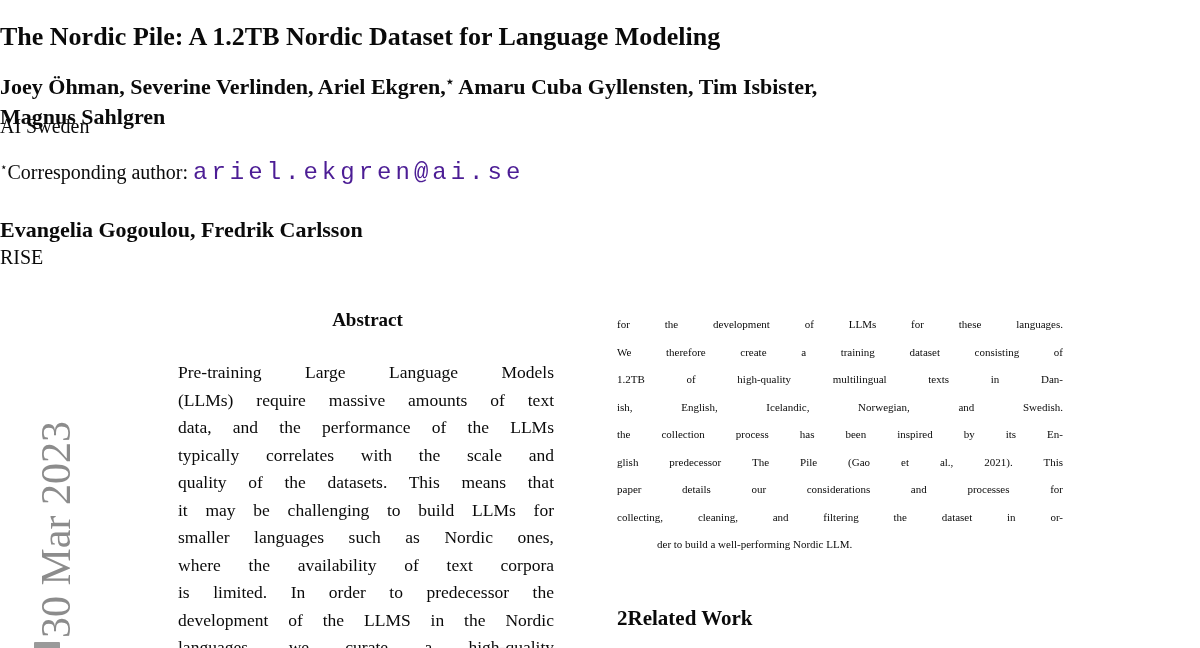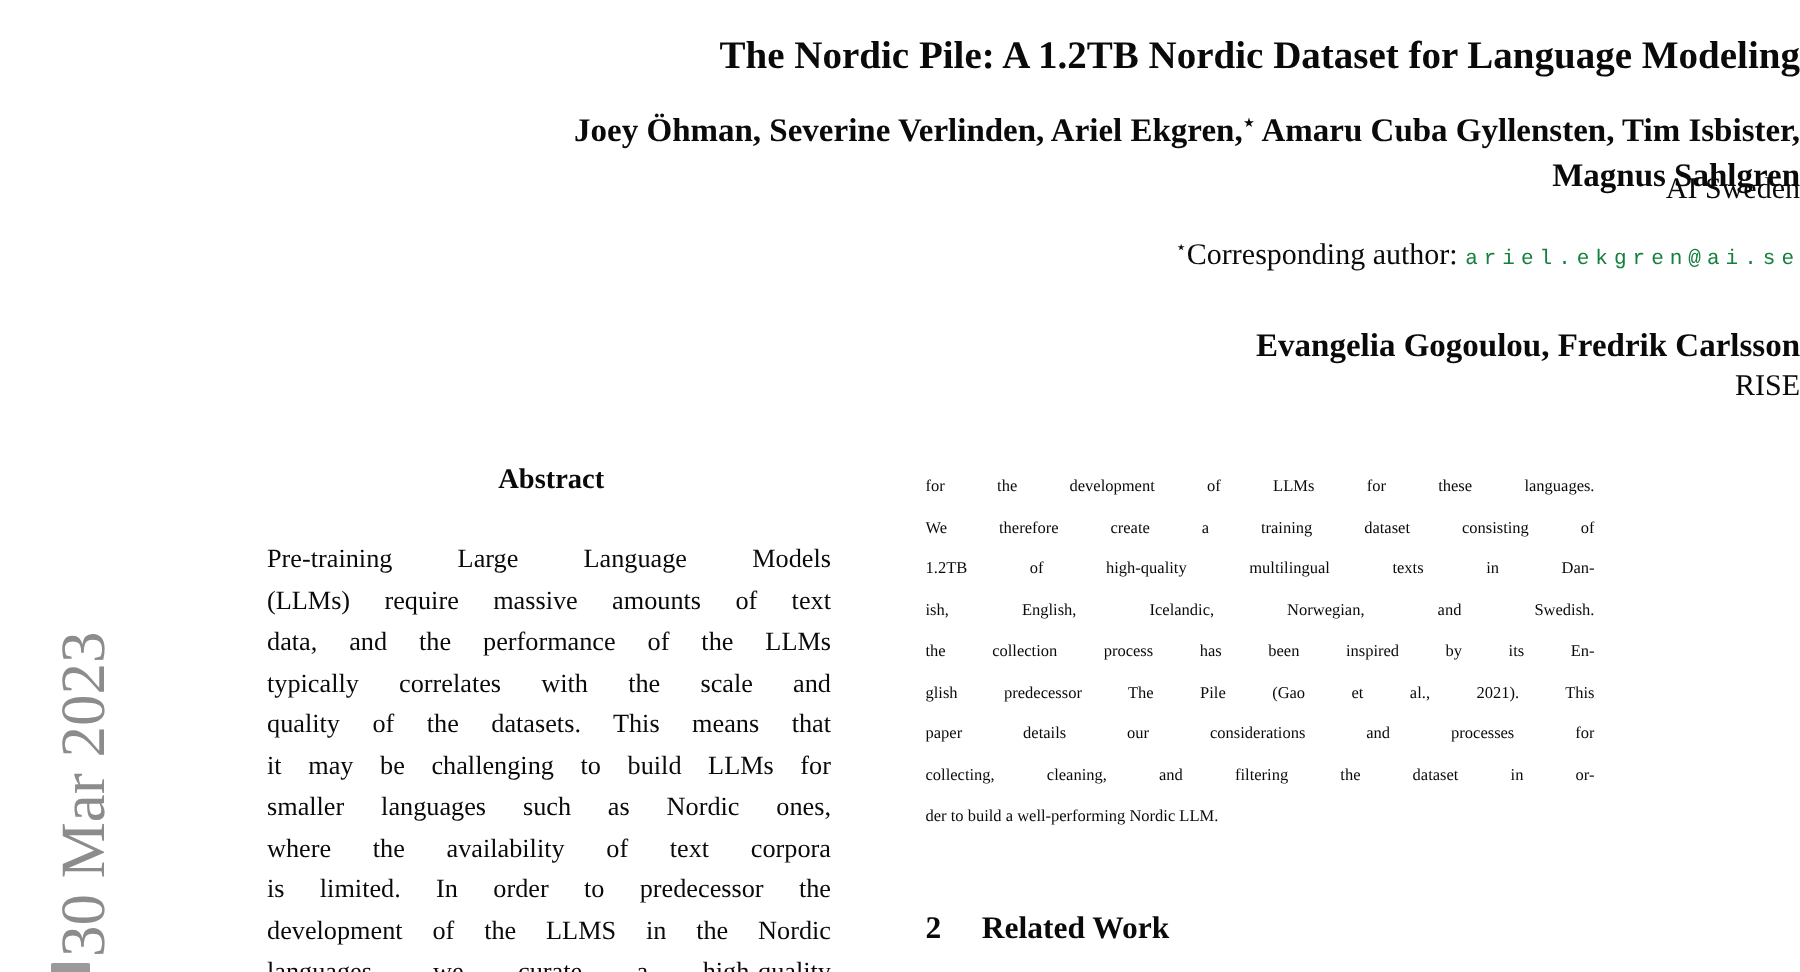--- a/index.html
+++ b/index.html
@@ -5,50 +5,50 @@
   html, body { margin: 0; padding: 0; }
   body {
     width: 1200px; height: 648px;
     overflow: hidden;
     background: #ffffff;
     color: #0a0a0a;
     font-family: "Liberation Serif", serif;
     position: relative;
   }
   .abs { position: absolute; }
-  .centerline { left: 0; width: 1200px; text-align: right; }
+  .centerline { left: 0; width: 1200px; text-align: left; }
 
   .title { top: 22px; font-size: 26px; font-weight: bold; }
   .authors { top: 72px; font-size: 22px; font-weight: bold; line-height: 30px; }
   .affil1 { top: 115px; font-size: 20px; }
   .corresp { top: 159px; font-size: 20px; }
   .authors2 { top: 217px; font-size: 22px; font-weight: bold; }
   .affil2 { top: 246px; font-size: 20px; }
 
   sup.star { font-size: 60%; vertical-align: super; line-height: 0; }
 
   .email {
     font-family: "Liberation Mono", monospace;
-    font-size: 14px;
+    font-size: 24px;
     letter-spacing: 4px;
-    color: #15803d;
+    color: #4c1d95;
   }
 
   .abstract-heading {
     left: 145px; width: 445px; top: 309px;
     text-align: center; font-size: 19px; font-weight: bold;
   }
   .abstract-body { left: 178px; width: 376px; top: 359px; font-size: 17.5px; }
   .right-col { left: 617px; width: 446px; top: 311px; font-size: 11px; }
 
   .jl { text-align: justify; text-align-last: justify; height: 27.5px; line-height: 27.5px; overflow: hidden; }
-  .ll { text-align: left; text-align-last: left; height: 27.5px; line-height: 27.5px; overflow: hidden; }
+  .ll { text-align: left; text-align-last: left; height: 27.5px; line-height: 27.5px; overflow: hidden; margin-left: 40px; }
 
   .section-heading { left: 617px; top: 606px; font-size: 21px; font-weight: bold; }
-  .section-heading .sec-title { margin-left: 27px; }
+  .section-heading .sec-title { }
 
   .watermark {
     left: 33px; top: 638px;
     transform: rotate(-90deg);
     transform-origin: 0 0;
     font-size: 42px;
     line-height: 46px;
     color: #8c8c8c;
     white-space: nowrap;
   }

